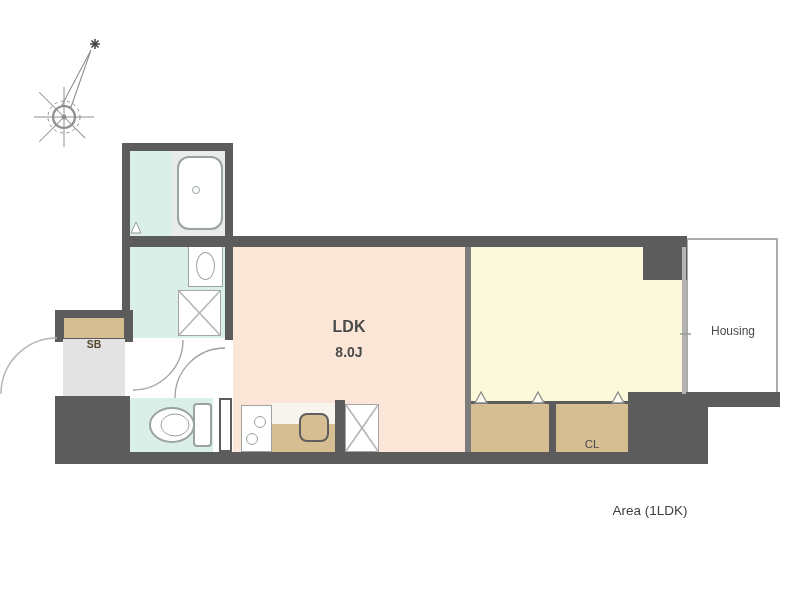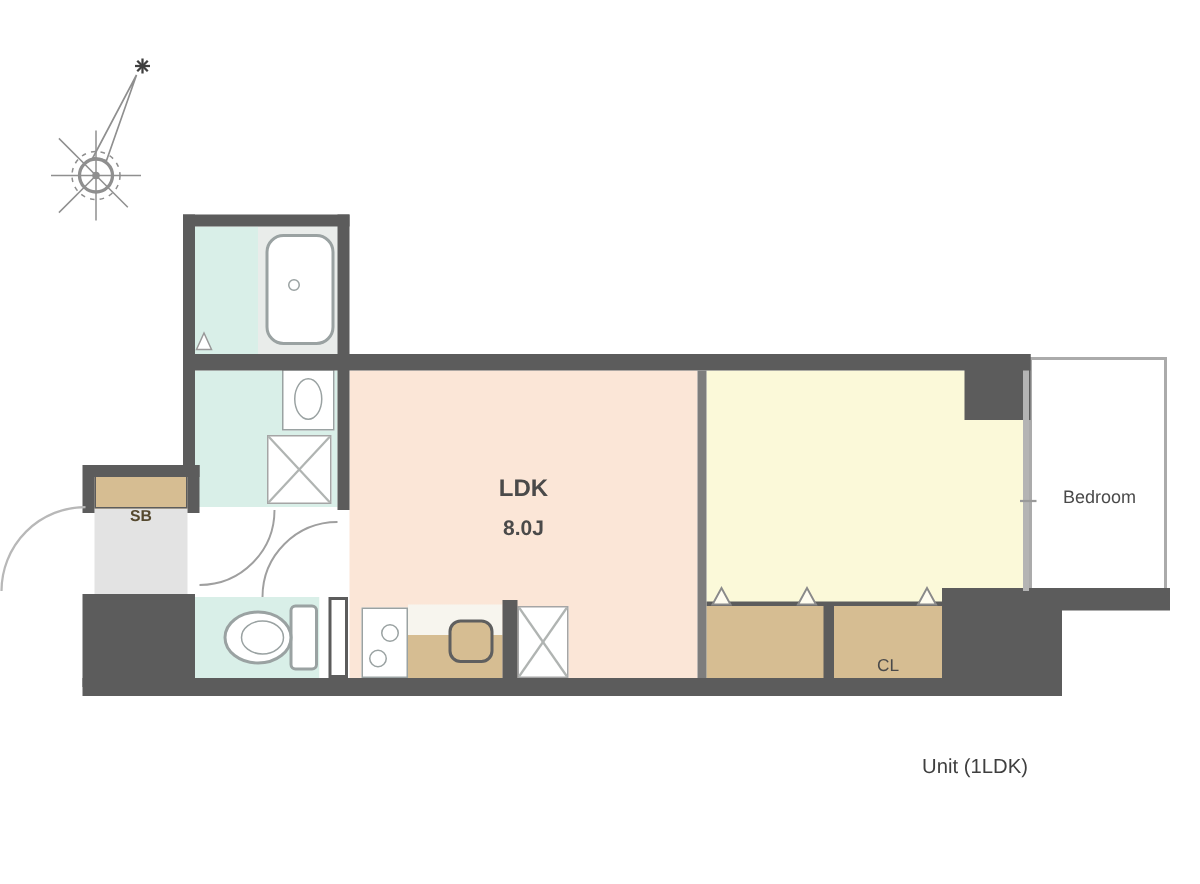--- a/index.html
+++ b/index.html
@@ -129,21 +129,21 @@
     <g stroke="#b0b4b2" stroke-width="1.5">
       <line x1="346" y1="405" x2="378" y2="451"></line>
       <line x1="378" y1="405" x2="346" y2="451"></line>
     </g>
   </svg>
 
   <div class="lbl" style="left:349px;top:323px;">
     <div class="room-name">LDK</div>
     <div class="room-size">8.0J</div>
   </div>
-  <div class="lbl" style="left:733px;top:315px;font-size:12px;">Bedroom</div>
+  <div class="lbl" style="left:733px;top:315px;font-size:12px;">Housing</div>
   <div class="lbl" style="left:94px;top:328px;font-size:10.5px;font-weight:bold;color:#55492f;">SB</div>
   <div class="lbl" style="left:592px;top:428px;font-size:11.5px;font-weight:400;color:#4a4a4a;">CL</div>
 
   <div id="footer">
-    <div>Unit (1LDK)</div>
+    <div>Area (1LDK)</div>
   </div>
 
 </div>
 
 </body></html>

